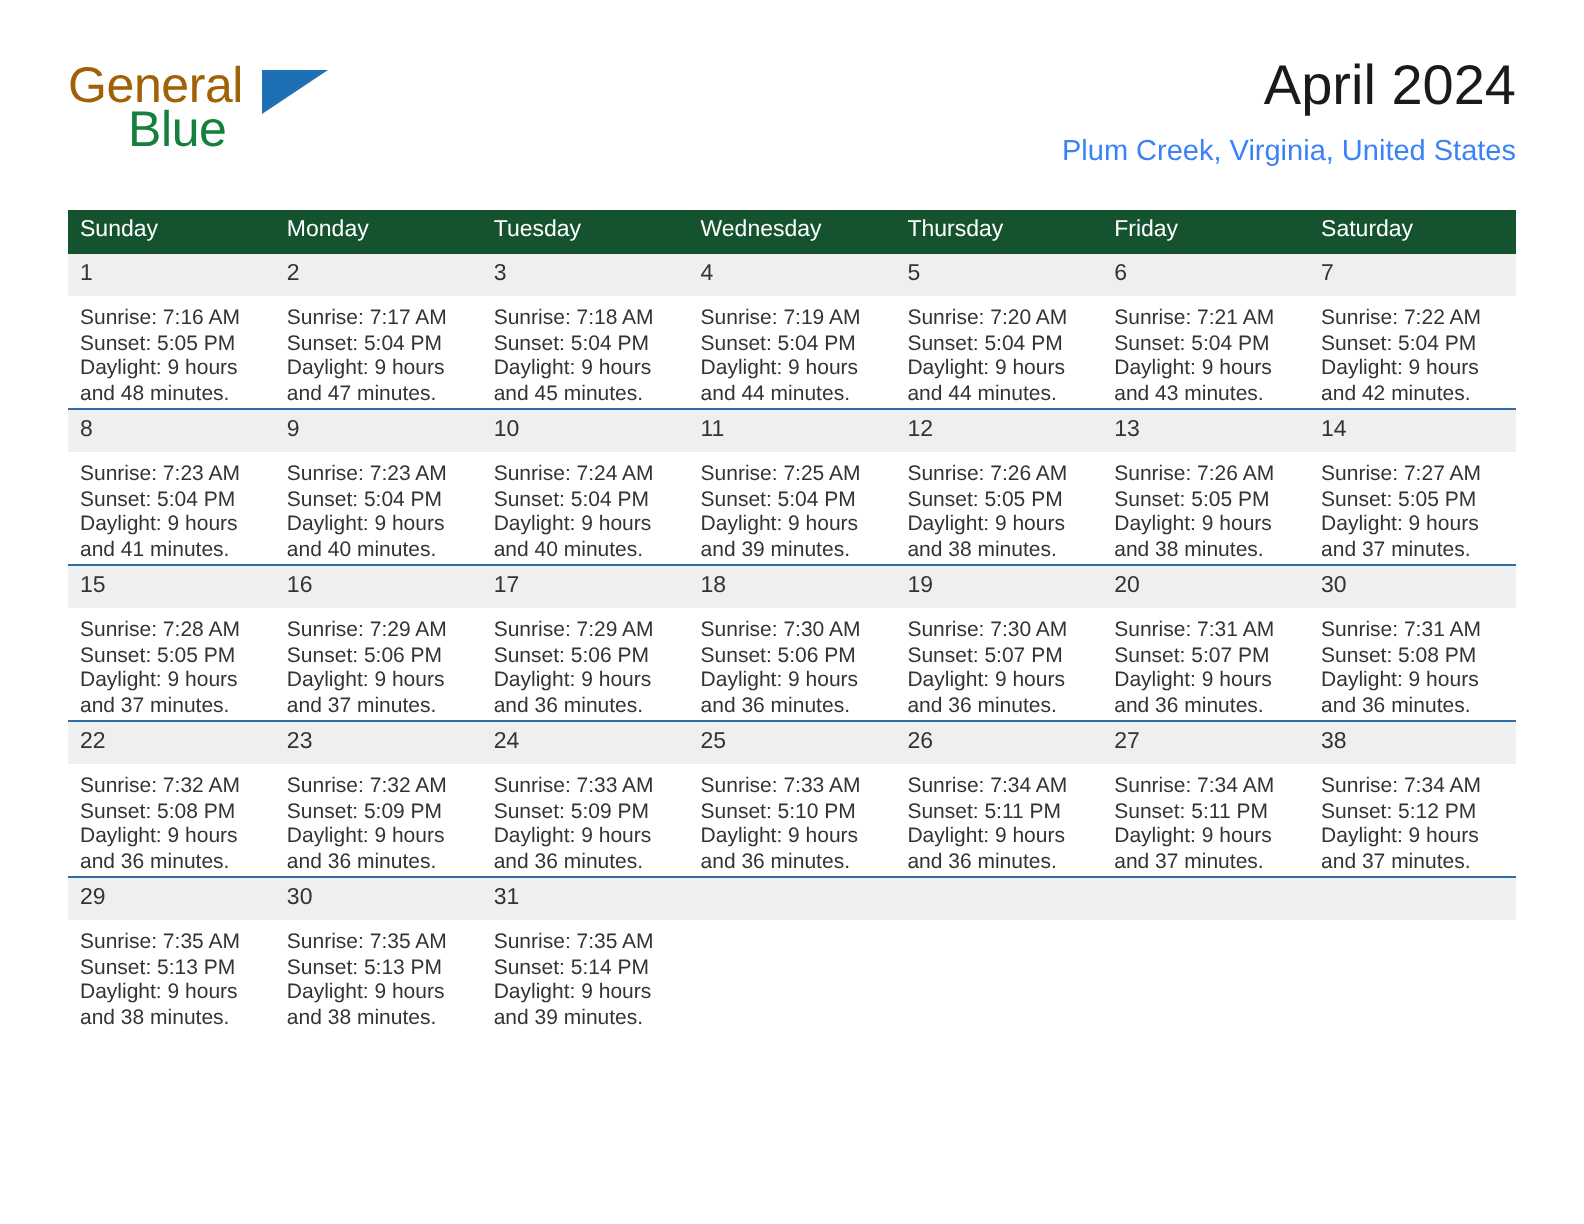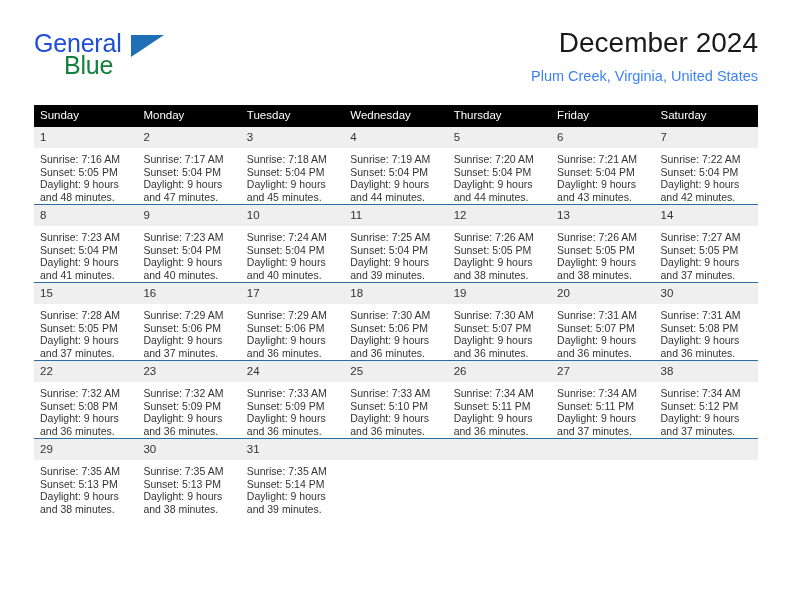--- a/index.html
+++ b/index.html
@@ -37,21 +37,21 @@
     top: 4px;
     width: 230px;
     height: 64px;
   }
   .brand-general {
     position: absolute;
     left: 0;
     top: 0;
     font-size: 25px;
     letter-spacing: -0.2px;
-    color: #1d4ed8;
+    color: #a16207;
     font-family: "Liberation Sans", sans-serif;
     line-height: 26px;
   }
   .brand-blue {
     position: absolute;
     left: 30px;
     top: 22px;
     font-size: 25px;
     letter-spacing: -0.2px;
     color: #15803d;
@@ -95,21 +95,21 @@
     position: absolute;
     left: 34px;
     top: 105px;
     width: 724px;
     border-collapse: collapse;
     table-layout: fixed;
   }
   .calendar col { width: 103.42px; }
 
   .calendar thead th {
-    background: #000000;
+    background: #14532d;
     color: #ffffff;
     font-size: 11.5px;
     font-weight: normal;
     text-align: left;
     padding: 4px 0 5px 6px;
     height: 12px;
     line-height: 13px;
     border: none;
   }
 
@@ -151,21 +151,21 @@
 
   <div class="header">
 
     <div class="brand">
       <span class="brand-general">General</span>
       <span class="brand-triangle"></span>
       <span class="brand-blue">Blue</span>
     </div>
 
     <div class="title-block">
-      <h1 class="cal-title">December 2024</h1>
+      <h1 class="cal-title">April 2024</h1>
       <div class="cal-subtitle">Plum Creek, Virginia, United States</div>
     </div>
 
   </div>
 
   <table class="calendar">
     <colgroup>
       <col>
         <col>
         <col>

